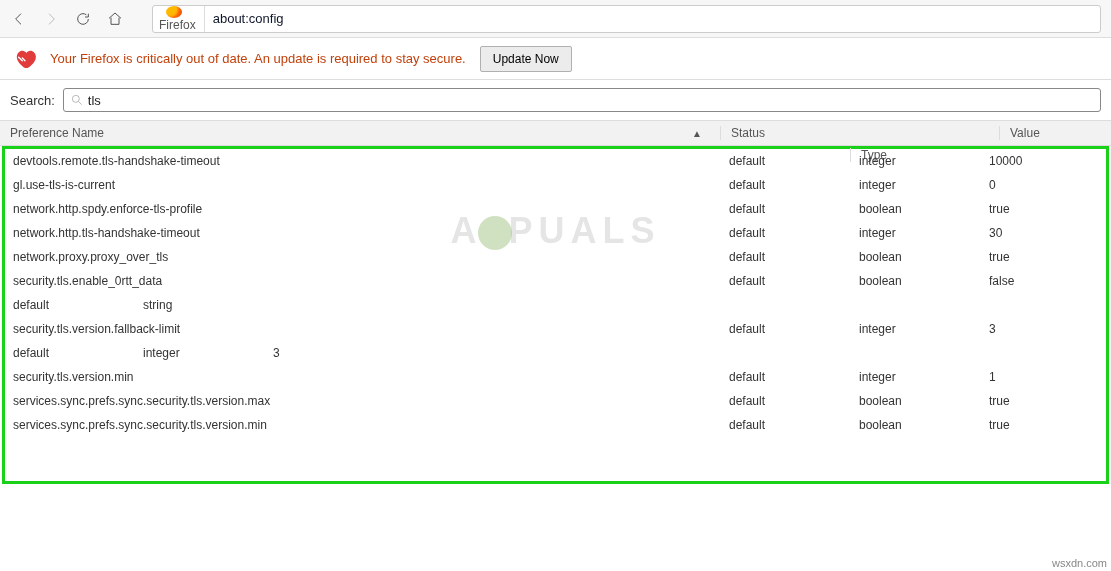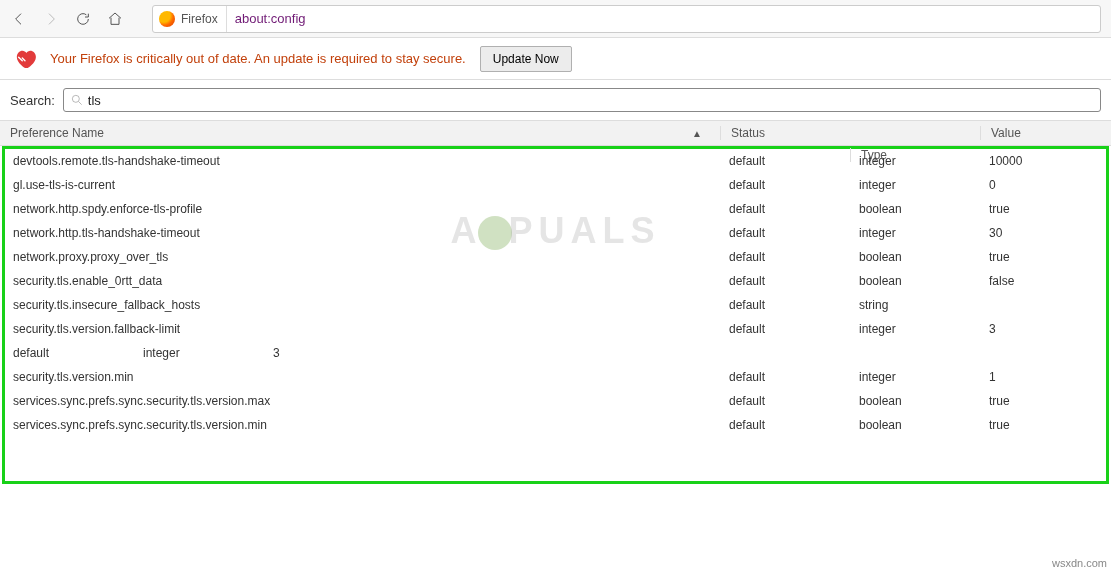--- a/index.html
+++ b/index.html
@@ -43,29 +43,30 @@
     margin-left: 6px;
     margin-right: 6px;
   }
   .identity-box {
     display: flex;
     align-items: center;
     padding-right: 8px;
     border-right: 1px solid #ddd;
     margin-right: 8px;
     height: 100%;
+    flex-direction: column;
   }
   .ff-logo {
     width: 16px; height: 16px; margin-right: 6px;
     background: radial-gradient(circle at 30% 30%, #ffb800 0 40%, #ff6a00 60%, #d93a00 100%);
     border-radius: 50%;
     position: relative;
   }
   .identity-label { color: #555; font-size: 12px; }
-  .url-text { color: #701a75; font-size: 13px; }
+  .url-text { color: #0f172a; font-size: 13px; }
 
   .notice-bar {
     display: flex;
     align-items: center;
     padding: 10px 14px;
     background: #fff;
     border-bottom: 1px solid #ddd;
     height: 42px;
   }
   .heart-icon { width: 22px; height: 20px; margin-right: 14px; }
@@ -111,21 +112,21 @@
     border-bottom: 1px solid #ddd;
     height: 26px;
     font-size: 12px;
     color: #555;
     user-select: none;
   }
   .col-headers .col { padding: 0 10px; display: flex; align-items: center; }
   .col.name { flex: 0 0 720px; justify-content: space-between; align-items: center; }
   .col.status { flex: 0 0 130px; }
   .col.type { flex: 0 0 130px; margin-top: 44px; }
-  .col.value { flex: 1; }
+  .col.value { flex: 1; margin-left: 19px; }
   .sort-indicator { font-size: 10px; margin-right: 8px; color: #555; }
   .col-headers .col + .col { border-left: 1px solid #ddd; }
 
   .rows {
     border: 3px solid #18d118;
     margin: 0 2px;
     min-height: 338px;
   }
   .row {
     display: flex;
@@ -265,21 +266,20 @@
         <div class="cell type">boolean</div>
         <div class="cell value">true</div>
       </div>
       <div class="row">
         <div class="cell name">security.tls.enable_0rtt_data</div>
         <div class="cell status">default</div>
         <div class="cell type">boolean</div>
         <div class="cell value">false</div>
       </div>
       <div class="row">
-        <div class="cell name">security.tls.insecure_fallback_hosts</div>
         <div class="cell status">default</div>
         <div class="cell type">string</div>
         <div class="cell value"></div>
       </div>
       <div class="row">
         <div class="cell name">security.tls.version.fallback-limit</div>
         <div class="cell status">default</div>
         <div class="cell type">integer</div>
         <div class="cell value">3</div>
       </div>

